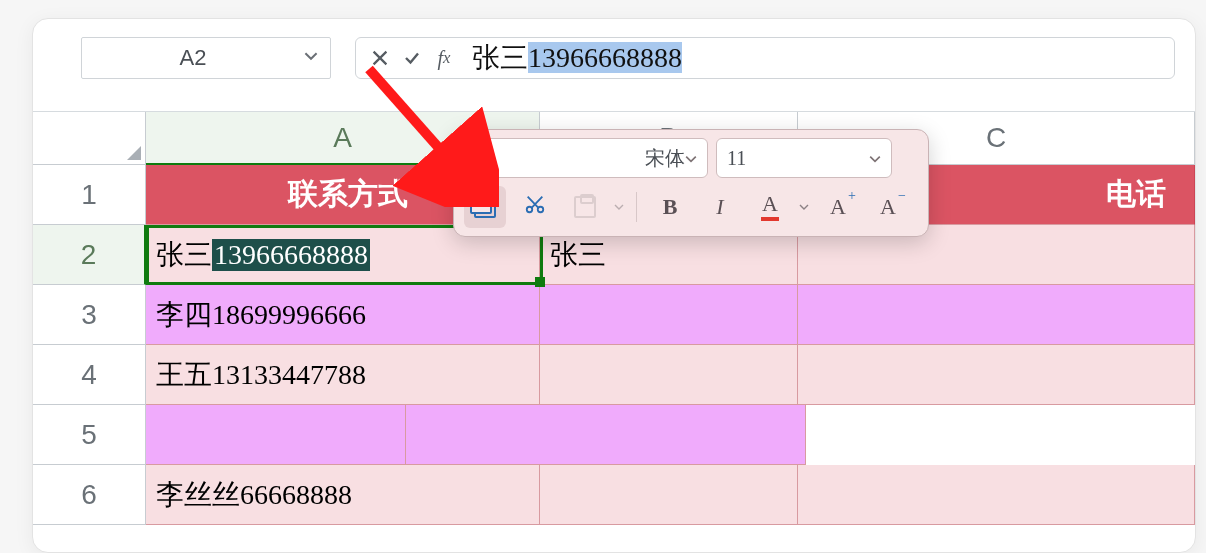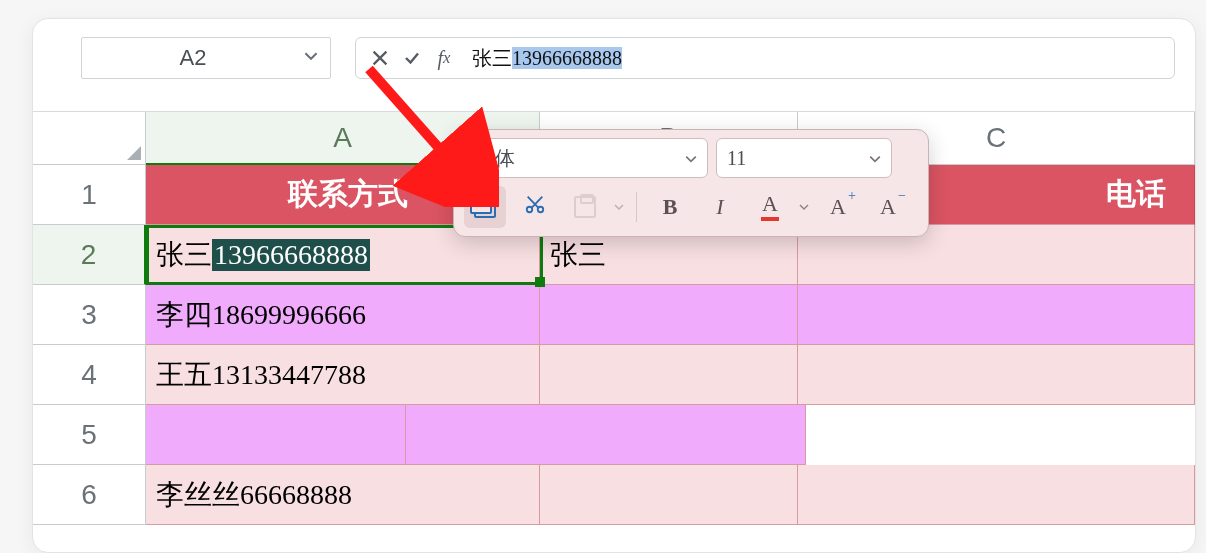--- a/index.html
+++ b/index.html
@@ -49,21 +49,21 @@
   }
   .fxwrap .btn {
     width:32px; height:32px;
     display:flex; align-items:center; justify-content:center;
     font-size:20px; color:#565c62;
     border-radius:4px;
   }
   .fxwrap .fx { font-style:italic; font-family:"Times New Roman",serif; color:#565c62; font-size:20px; }
   .fxwrap .formula {
     margin-left:12px;
-    font-size:20px;
+    font-size:28px;
     font-family:"SimSun","宋体",serif;
     color:#111;
   }
   .fxwrap .formula .sel {
     background:#a8c8ee;
   }
 
   
   .sheet {
     position:absolute;
@@ -182,21 +182,21 @@
     background:#fff;
     border:1px solid #cfbcbd;
     border-radius:6px;
     display:flex; align-items:center;
     padding:0 10px;
     font-size:20px; color:#4a4f55;
     font-family:"SimSun","宋体",serif;
   }
   .mini .dd .grow { flex:1; }
   .mini .dd .chev { color:#7e7375; }
-  .fontdd { width:244px; }
+  .fontdd { width:244px;text-align:right; }
   .sizedd { width:176px; }
 
   .mini .ib {
     width:42px; height:42px;
     display:flex; align-items:center; justify-content:center;
     border-radius:6px;
     color:#5a5055;
     font-size:22px;
     font-family:"Times New Roman",serif;
   }

